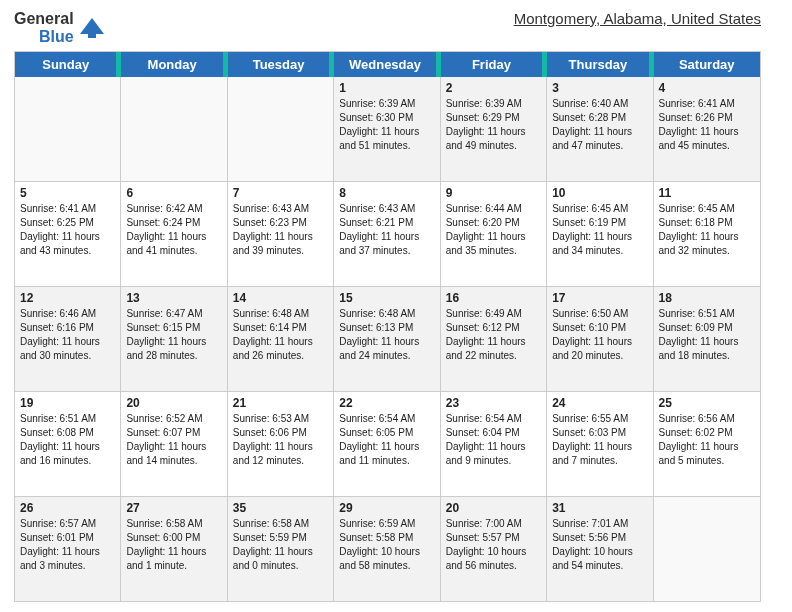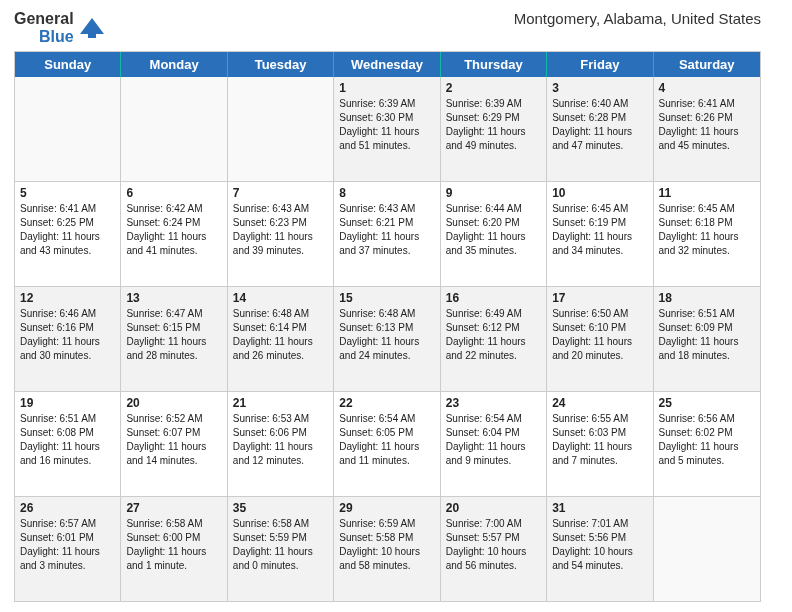--- a/index.html
+++ b/index.html
@@ -53,39 +53,40 @@
     }
     .title-month {
       font-size: 36px;
       font-weight: bold;
       color: #1a1a2e;
     }
     .title-location {
       font-size: 15px;
       color: #333;
       font-weight: normal;
+      text-decoration: underline;
     }
     .calendar {
       flex: 1;
       display: flex;
       flex-direction: column;
       border: 1px solid #ccc;
     }
     .cal-header {
       display: grid;
       grid-template-columns: repeat(7, 1fr);
       background: #2a6fba;
     }
     .cal-header-cell {
       color: #fff;
       text-align: center;
       padding: 5px 2px;
       font-size: 13px;
       font-weight: bold;
-      border-right: 1px solid #14b8a6;
+      border-right: 5px solid #14b8a6;
     }
     .cal-header-cell:last-child { border-right: none; }
     .cal-body {
       flex: 1;
       display: flex;
       flex-direction: column;
     }
     .cal-row {
       flex: 1;
       display: grid;
@@ -136,22 +137,22 @@
       <div class="title-location">Montgomery, Alabama, United States</div>
     </div>
   </div>
 
   <div class="calendar">
     <div class="cal-header" id="cal-header">
         <div class="cal-header-cell">Sunday</div>
         <div class="cal-header-cell">Monday</div>
         <div class="cal-header-cell">Tuesday</div>
         <div class="cal-header-cell">Wednesday</div>
+        <div class="cal-header-cell">Friday</div>
         <div class="cal-header-cell">Thursday</div>
-        <div class="cal-header-cell">Friday</div>
         <div class="cal-header-cell">Saturday</div>
       </div>
     <div class="cal-body" id="cal-body">
         <div class="cal-row">
           <div class="cal-cell empty"></div>
           <div class="cal-cell empty"></div>
           <div class="cal-cell empty"></div>
           <div class="cal-cell shaded">
             <span class="day-num">1</span>
             <div class="cell-text">Sunrise: 6:39 AM<br>Sunset: 6:30 PM<br>Daylight: 11 hours<br>and 51 minutes.</div>

